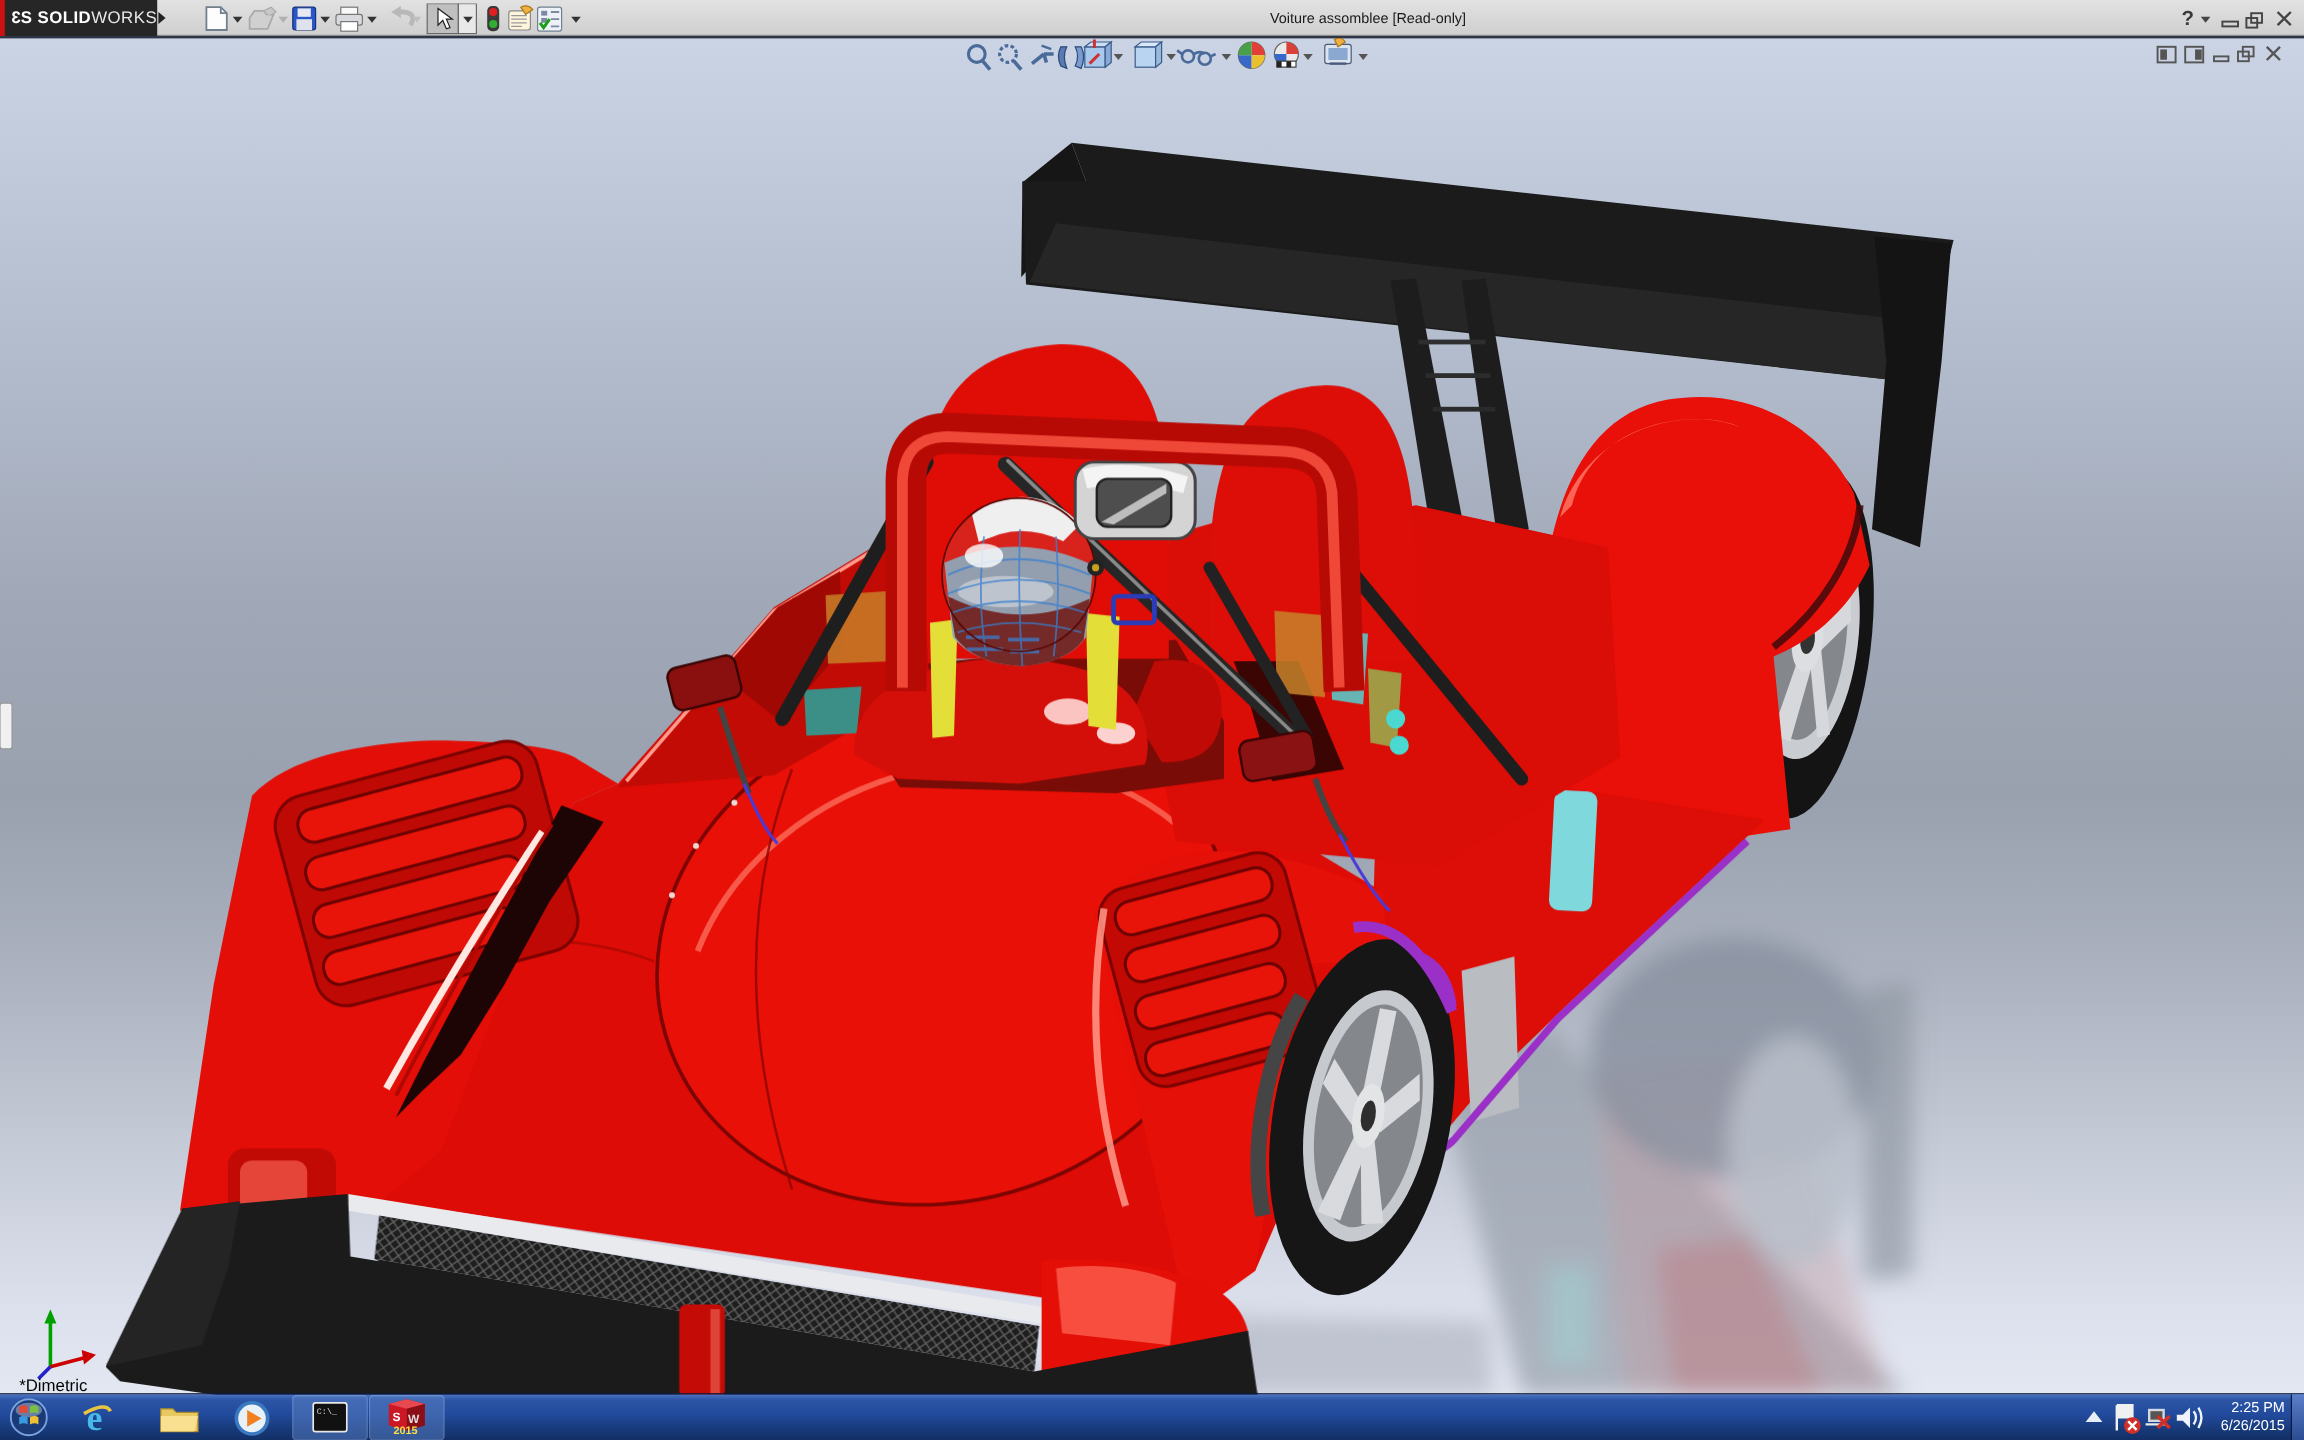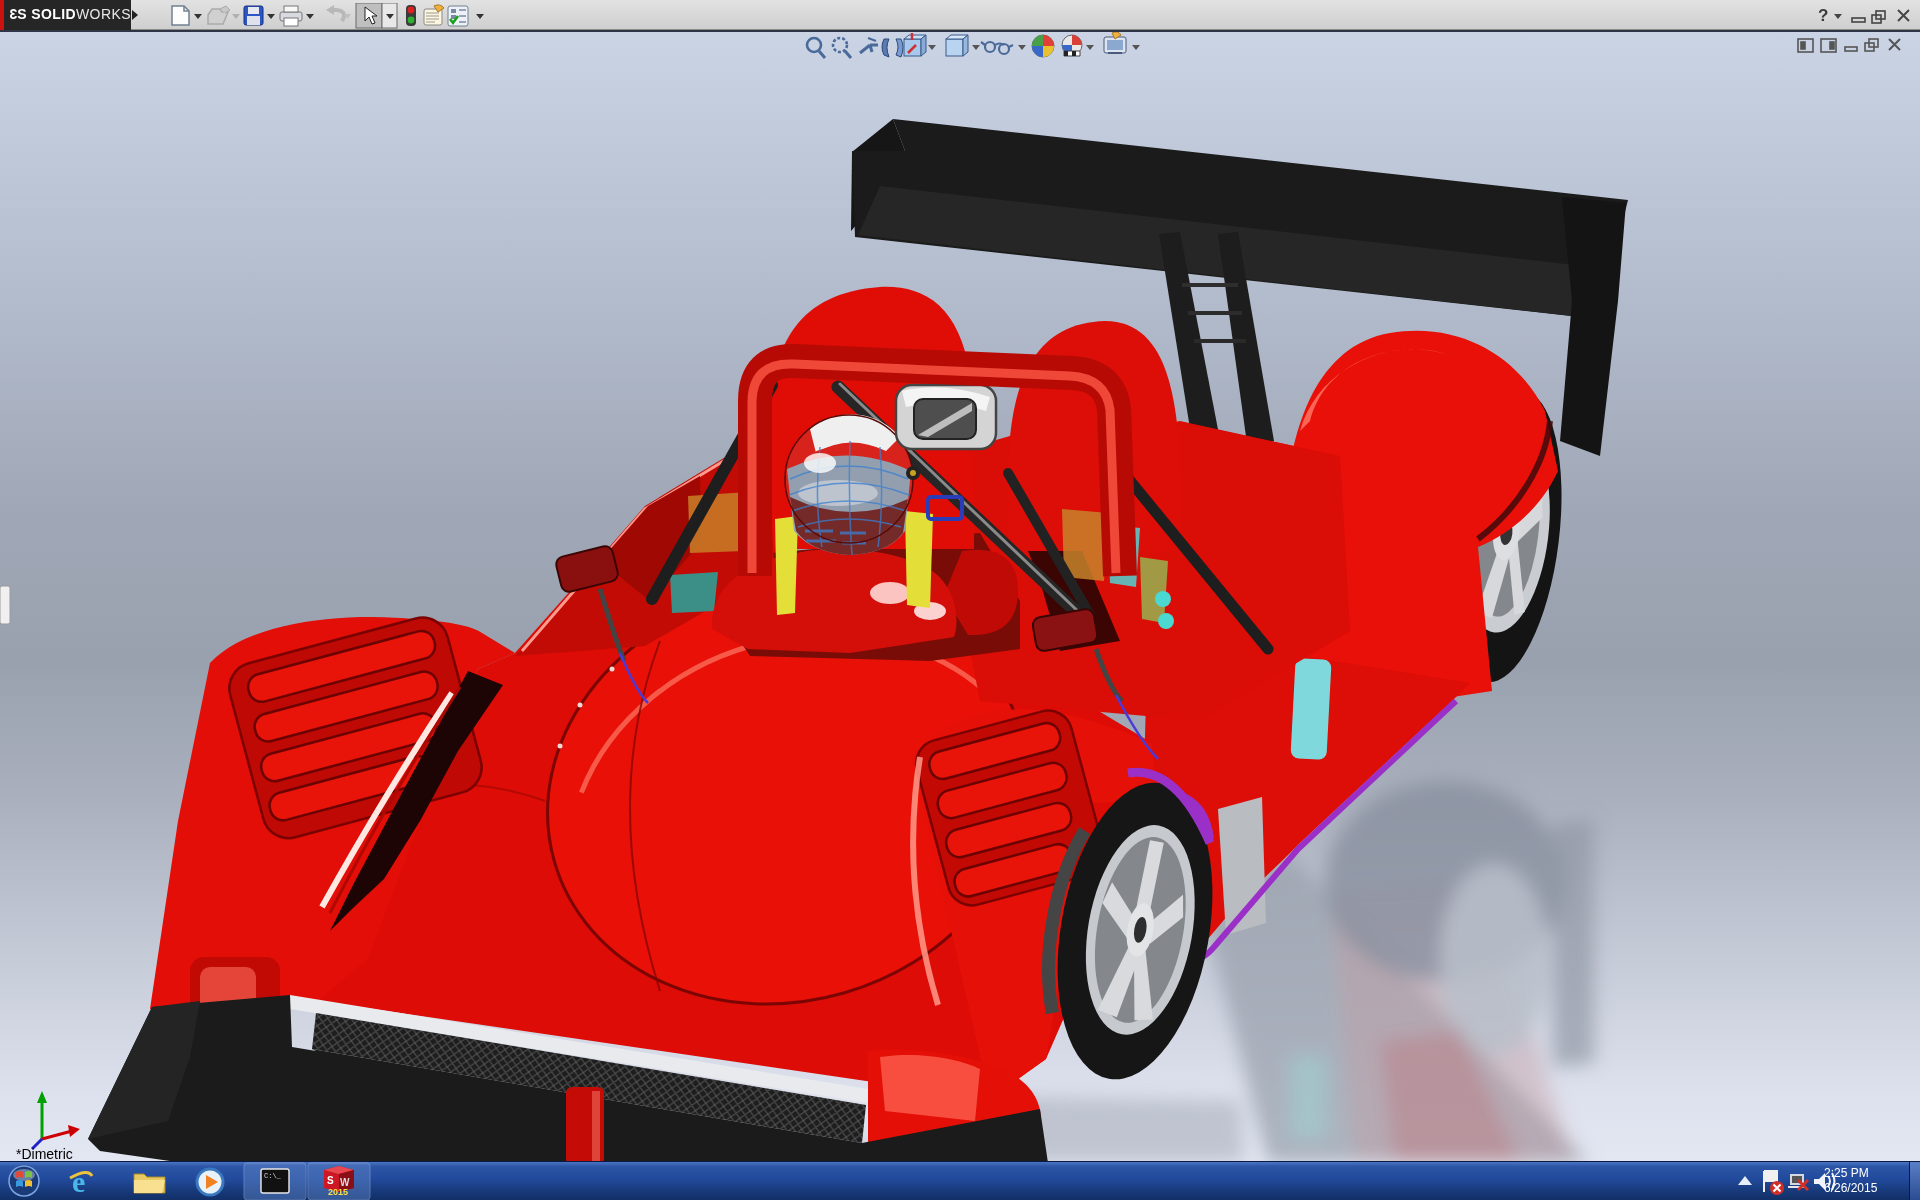--- a/index.html
+++ b/index.html
@@ -18,29 +18,30 @@
 
   
   #viewport { position:absolute; left:0; top:30px; width:1920px; height:1131px; border-top:2px solid #2e3546;
     background:linear-gradient(180deg,#cbd4e5 0%, #b4bdce 22%, #a0a8b7 42%, #99a1af 56%, #aab0bd 68%, #c6cbd8 82%, #dde1ed 94%, #e3e7f2 100%); }
   #viewport svg { position:absolute; left:0; top:0; }
 
   
   #taskbar { position:absolute; left:0; top:1161px; width:1920px; height:39px;
     background:linear-gradient(#4a74c4 0%, #2d55a6 12%, #224a9c 45%, #173978 78%, #122f66 100%);
     border-top:1px solid #0a1a40; }
-  #clock { position:absolute; right:16px; top:4px; width:80px; text-align:left; color:#fff; font-size:12px; line-height:15px; }
+  #clock { position:absolute; right:16px; top:4px; width:80px; text-align:right; color:#fff; font-size:12px; line-height:15px; }
   #showdesk { position:absolute; right:0; top:0; width:11px; height:39px; border-left:1px solid #0a1a40;
     background:linear-gradient(#5a7fc8,#2a4a90); }
 </style>
 </head>
 <body>
 <div id="page">
 
   <div id="titlebar">
+    <div id="titletext">Voiture assomblee [Read-only]</div>
     <div id="logoblk">
         <div class="red"></div>
       <div class="txt"><span style="display:inline-block;transform:scaleX(-1)">3</span>S&nbsp;SOLID<span class="lt">WORKS</span></div>
     </div>
     <svg class="tbtn" style="left:128px" width="800" height="26" viewBox="0 0 800 26">
       <polygon points="4,7 10,12 4,17" fill="#222"></polygon>
 
       <path d="M44,3 h12 l5,5 v14 h-17 Z" fill="#fdfdfd" stroke="#708090" stroke-width="1.5"></path>
       <path d="M56,3 v5 h5" fill="none" stroke="#708090" stroke-width="1.5"></path>
       <polygon points="66,11 74,11 70,16" fill="#333"></polygon>

